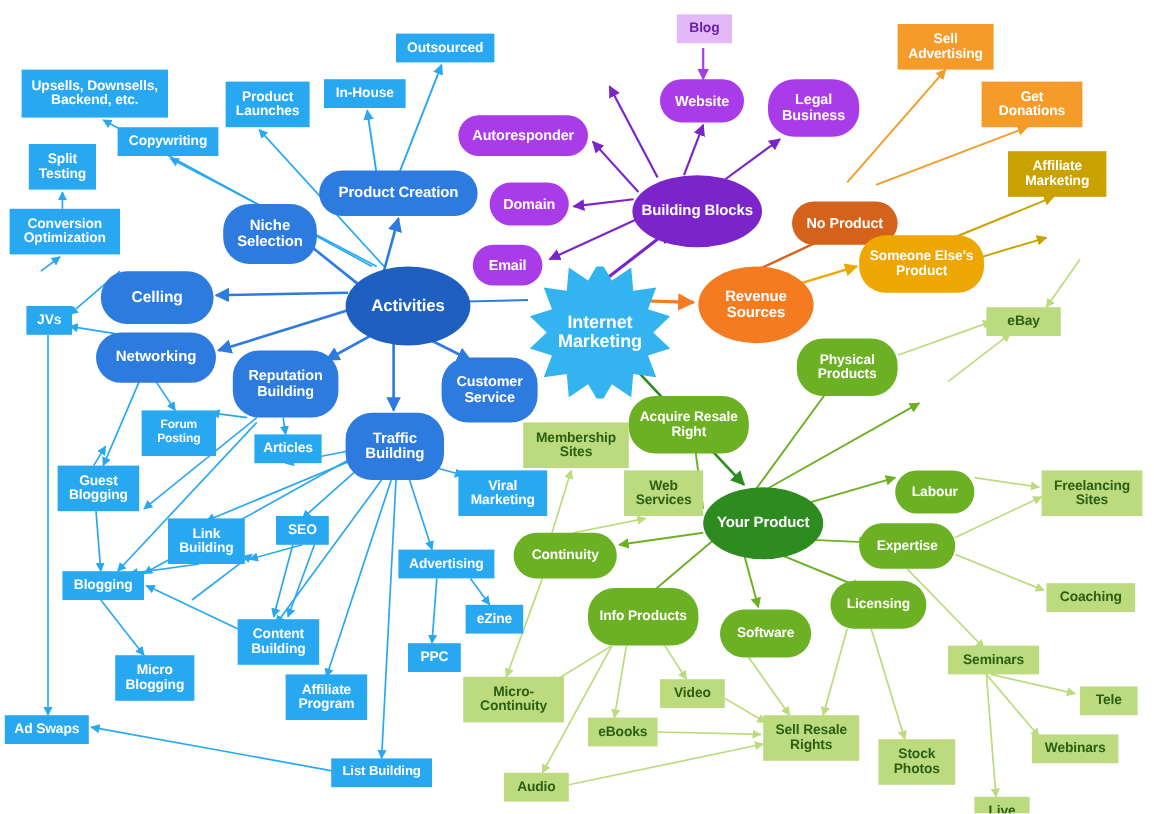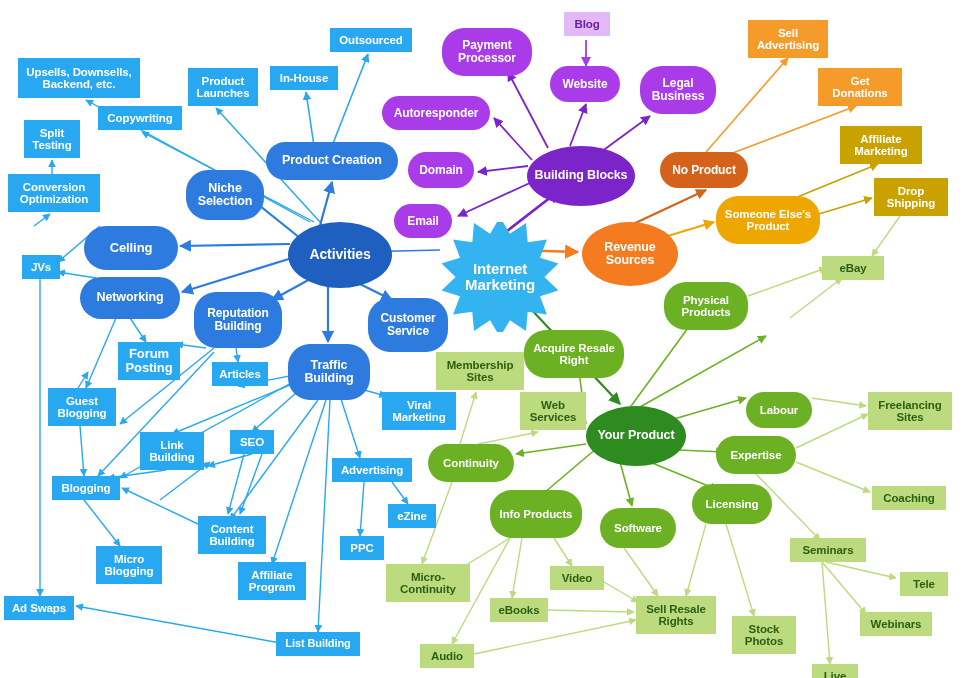--- a/index.html
+++ b/index.html
@@ -190,21 +190,21 @@
     <div class="node shape-rect" style="left: 98px; top: 106px; width: 84px; height: 24px; font-size: 11.5px; color: rgb(255, 255, 255); background: rgb(41, 168, 242);">Copywriting</div>
     <div class="node shape-rect" style="left: 24px; top: 120px; width: 56px; height: 38px; font-size: 11.5px; color: rgb(255, 255, 255); background: rgb(41, 168, 242);">Split
 Testing</div>
     <div class="node shape-rect" style="left: 8px; top: 174px; width: 92px; height: 38px; font-size: 11.5px; color: rgb(255, 255, 255); background: rgb(41, 168, 242);">Conversion
 Optimization</div>
     <div class="node shape-rect" style="left: 188px; top: 68px; width: 70px; height: 38px; font-size: 11.5px; color: rgb(255, 255, 255); background: rgb(41, 168, 242);">Product
 Launches</div>
     <div class="node shape-rect" style="left: 330px; top: 28px; width: 82px; height: 24px; font-size: 11.5px; color: rgb(255, 255, 255); background: rgb(41, 168, 242);">Outsourced</div>
     <div class="node shape-rect" style="left: 270px; top: 66px; width: 68px; height: 24px; font-size: 11.5px; color: rgb(255, 255, 255); background: rgb(41, 168, 242);">In-House</div>
     <div class="node shape-rect" style="left: 22px; top: 255px; width: 38px; height: 24px; font-size: 11.5px; color: rgb(255, 255, 255); background: rgb(41, 168, 242);">JVs</div>
-    <div class="node shape-rect" style="left: 118px; top: 342px; width: 62px; height: 38px; font-size: 13px; color: rgb(255, 255, 255); background: rgb(41, 168, 242);">Forum
+    <div class="node shape-rect" style="left: 118px; top: 342px; width: 62px; height: 38px; font-size: 10px; color: rgb(255, 255, 255); background: rgb(41, 168, 242);">Forum
 Posting</div>
     <div class="node shape-rect" style="left: 212px; top: 362px; width: 56px; height: 24px; font-size: 11.5px; color: rgb(255, 255, 255); background: rgb(41, 168, 242);">Articles</div>
     <div class="node shape-rect" style="left: 48px; top: 388px; width: 68px; height: 38px; font-size: 11.5px; color: rgb(255, 255, 255); background: rgb(41, 168, 242);">Guest
 Blogging</div>
     <div class="node shape-rect" style="left: 140px; top: 432px; width: 64px; height: 38px; font-size: 11.5px; color: rgb(255, 255, 255); background: rgb(41, 168, 242);">Link
 Building</div>
     <div class="node shape-rect" style="left: 230px; top: 430px; width: 44px; height: 24px; font-size: 11.5px; color: rgb(255, 255, 255); background: rgb(41, 168, 242);">SEO</div>
     <div class="node shape-rect" style="left: 52px; top: 476px; width: 68px; height: 24px; font-size: 11.5px; color: rgb(255, 255, 255); background: rgb(41, 168, 242);">Blogging</div>
     <div class="node shape-rect" style="left: 198px; top: 516px; width: 68px; height: 38px; font-size: 11.5px; color: rgb(255, 255, 255); background: rgb(41, 168, 242);">Content
 Building</div>
@@ -213,42 +213,38 @@
     <div class="node shape-rect" style="left: 238px; top: 562px; width: 68px; height: 38px; font-size: 11.5px; color: rgb(255, 255, 255); background: rgb(41, 168, 242);">Affiliate
 Program</div>
     <div class="node shape-rect" style="left: 4px; top: 596px; width: 70px; height: 24px; font-size: 11.5px; color: rgb(255, 255, 255); background: rgb(41, 168, 242);">Ad Swaps</div>
     <div class="node shape-rect" style="left: 276px; top: 632px; width: 84px; height: 24px; font-size: 11px; color: rgb(255, 255, 255); background: rgb(41, 168, 242);">List Building</div>
     <div class="node shape-rect" style="left: 382px; top: 392px; width: 74px; height: 38px; font-size: 11.5px; color: rgb(255, 255, 255); background: rgb(41, 168, 242);">Viral
 Marketing</div>
     <div class="node shape-rect" style="left: 332px; top: 458px; width: 80px; height: 24px; font-size: 11.5px; color: rgb(255, 255, 255); background: rgb(41, 168, 242);">Advertising</div>
     <div class="node shape-rect" style="left: 388px; top: 504px; width: 48px; height: 24px; font-size: 11.5px; color: rgb(255, 255, 255); background: rgb(41, 168, 242);">eZine</div>
     <div class="node shape-rect" style="left: 340px; top: 536px; width: 44px; height: 24px; font-size: 11.5px; color: rgb(255, 255, 255); background: rgb(41, 168, 242);">PPC</div>
     <div class="node shape-ellipse" style="left: 527px; top: 146px; width: 108px; height: 60px; font-size: 12.5px; color: rgb(255, 255, 255); background: rgb(123, 36, 201);">Building Blocks</div>
-    <div class="node shape-round" style="left: 442px; top: 28px; width: 90px; height: 48px; font-size: 12px; color: rgb(255, 255, 255); background: rgb(169, 59, 232);">Payment
-Processor</div>
     <div class="node shape-round" style="left: 382px; top: 96px; width: 108px; height: 34px; font-size: 12px; color: rgb(255, 255, 255); background: rgb(169, 59, 232);">Autoresponder</div>
     <div class="node shape-round" style="left: 408px; top: 152px; width: 66px; height: 36px; font-size: 12px; color: rgb(255, 255, 255); background: rgb(169, 59, 232);">Domain</div>
     <div class="node shape-round" style="left: 394px; top: 204px; width: 58px; height: 34px; font-size: 12px; color: rgb(255, 255, 255); background: rgb(169, 59, 232);">Email</div>
     <div class="node shape-round" style="left: 550px; top: 66px; width: 70px; height: 36px; font-size: 12px; color: rgb(255, 255, 255); background: rgb(169, 59, 232);">Website</div>
     <div class="node shape-round" style="left: 640px; top: 66px; width: 76px; height: 48px; font-size: 12px; color: rgb(255, 255, 255); background: rgb(169, 59, 232);">Legal
 Business</div>
     <div class="node shape-rect" style="left: 564px; top: 12px; width: 46px; height: 24px; font-size: 11.5px; color: rgb(107, 31, 168); background: rgb(227, 184, 247);">Blog</div>
     <div class="node shape-ellipse" style="left: 582px; top: 222px; width: 96px; height: 64px; font-size: 12.5px; color: rgb(255, 255, 255); background: rgb(244, 123, 32);">Revenue
 Sources</div>
-    <div class="node shape-round" style="left: 660px; top: 152px; width: 88px; height: 36px; font-size: 12px; color: rgb(255, 255, 255); background: rgb(212, 98, 26);">No Product</div>
+    <div class="node shape-round" style="left: 660px; top: 168px; width: 88px; height: 36px; font-size: 12px; color: rgb(255, 255, 255); background: rgb(212, 98, 26);">No Product</div>
     <div class="node shape-round" style="left: 716px; top: 196px; width: 104px; height: 48px; font-size: 11.5px; color: rgb(255, 255, 255); background: rgb(237, 167, 0);">Someone Else's
 Product</div>
     <div class="node shape-rect" style="left: 748px; top: 20px; width: 80px; height: 38px; font-size: 11.5px; color: rgb(255, 255, 255); background: rgb(245, 155, 42);">Sell
 Advertising</div>
     <div class="node shape-rect" style="left: 818px; top: 68px; width: 84px; height: 38px; font-size: 11.5px; color: rgb(255, 255, 255); background: rgb(245, 155, 42);">Get
 Donations</div>
     <div class="node shape-rect" style="left: 840px; top: 126px; width: 82px; height: 38px; font-size: 11.5px; color: rgb(255, 255, 255); background: rgb(201, 162, 0);">Affiliate
 Marketing</div>
-    <div class="node shape-rect" style="left: 874px; top: 178px; width: 74px; height: 38px; font-size: 11.5px; color: rgb(255, 255, 255); background: rgb(201, 162, 0);">Drop
-Shipping</div>
     <div class="node shape-ellipse" style="left: 586px; top: 406px; width: 100px; height: 60px; font-size: 12.5px; color: rgb(255, 255, 255); background: rgb(46, 139, 32);">Your Product</div>
     <div class="node shape-round" style="left: 524px; top: 330px; width: 100px; height: 48px; font-size: 11.5px; color: rgb(255, 255, 255); background: rgb(108, 176, 35);">Acquire Resale
 Right</div>
     <div class="node shape-round" style="left: 664px; top: 282px; width: 84px; height: 48px; font-size: 11.5px; color: rgb(255, 255, 255); background: rgb(108, 176, 35);">Physical
 Products</div>
     <div class="node shape-round" style="left: 746px; top: 380px; width: 66px; height: 36px; font-size: 11.5px; color: rgb(255, 255, 255); background: rgb(108, 176, 35); margin-top: 12px;">Labour</div>
     <div class="node shape-round" style="left: 716px; top: 436px; width: 80px; height: 38px; font-size: 11.5px; color: rgb(255, 255, 255); background: rgb(108, 176, 35);">Expertise</div>
     <div class="node shape-round" style="left: 428px; top: 444px; width: 86px; height: 38px; font-size: 11.5px; color: rgb(255, 255, 255); background: rgb(108, 176, 35);">Continuity</div>
     <div class="node shape-round" style="left: 490px; top: 490px; width: 92px; height: 48px; font-size: 11.5px; color: rgb(255, 255, 255); background: rgb(108, 176, 35);">Info Products</div>
     <div class="node shape-round" style="left: 600px; top: 508px; width: 76px; height: 40px; font-size: 11.5px; color: rgb(255, 255, 255); background: rgb(108, 176, 35);">Software</div>

